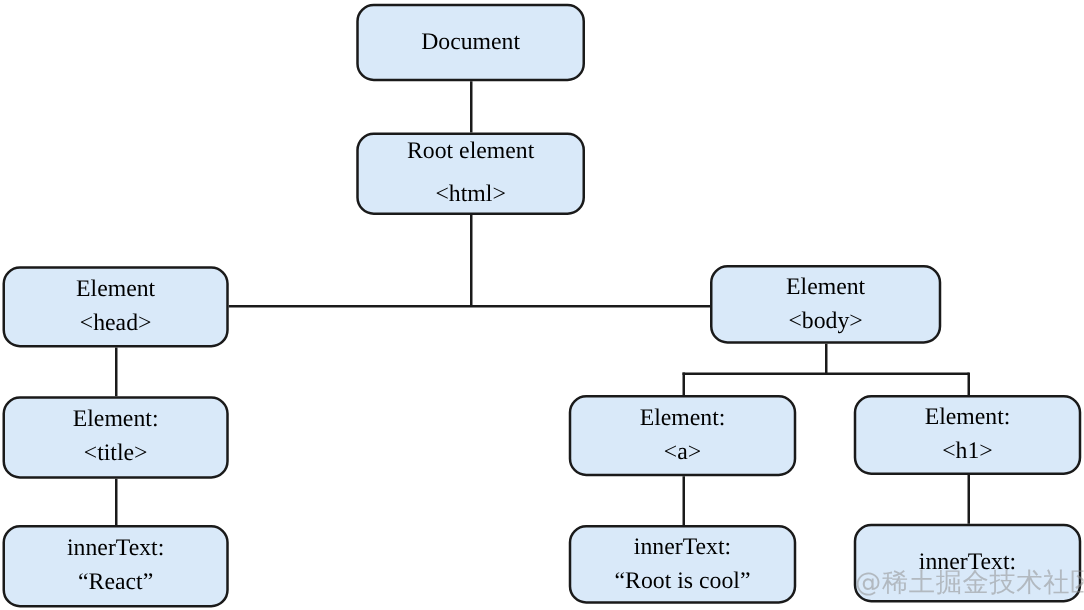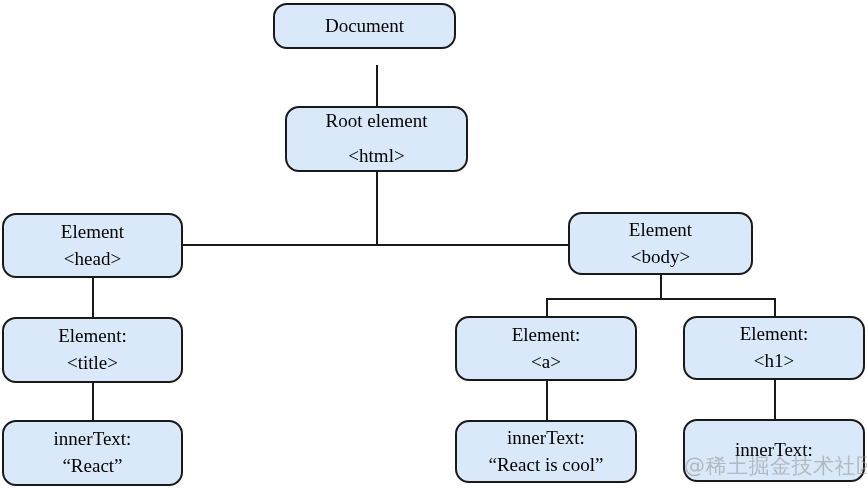--- a/index.html
+++ b/index.html
@@ -25,21 +25,21 @@
     align-items: center;
     justify-content: center;
     text-align: center;
     font-size: 19px;
     line-height: 1.42;
     color: #000000;
   }
   .node-line { white-space: nowrap; }
 
   
-  .n-document               { left: 273px; top: 3px;   width: 183px; height: 46px; }
+  .n-document               { left: 285px; top: 3px;   width: 183px; height: 62px; }
   .n-root-html              { left: 285px; top: 106px; width: 183px; height: 66px; justify-content: space-between; }
   .n-head                   { left: 2px;   top: 213px; width: 181px; height: 65px; }
   .n-body                   { left: 568px; top: 212px; width: 185px; height: 63px; }
   .n-title                  { left: 2px;   top: 317px; width: 181px; height: 66px; }
   .n-a                      { left: 455px; top: 316px; width: 182px; height: 65px; }
   .n-h1                     { left: 683px; top: 316px; width: 182px; height: 64px; }
   .n-innertext-react        { left: 2px;   top: 420px; width: 181px; height: 66px; }
   .n-innertext-react-is-cool{ left: 455px; top: 420px; width: 182px; height: 63px; }
   .n-innertext-welcome      { left: 683px; top: 419px; width: 182px; height: 63px; }
 
@@ -117,21 +117,21 @@
       <div class="node n-h1">
         <div class="node-line">Element:</div>
         <div class="node-line">&lt;h1&gt;</div>
       </div>
       <div class="node n-innertext-react">
         <div class="node-line">innerText:</div>
         <div class="node-line">“React”</div>
       </div>
       <div class="node n-innertext-react-is-cool">
         <div class="node-line">innerText:</div>
-        <div class="node-line">“React is cool”</div>
+        <div class="node-line">“Root is cool”</div>
       </div>
       <div class="node n-innertext-welcome">
         <div class="node-line">innerText:</div>
       </div>
     </div>
 
   <span class="watermark">@稀土掘金技术社区</span>
 </div>
 
 </body></html>

